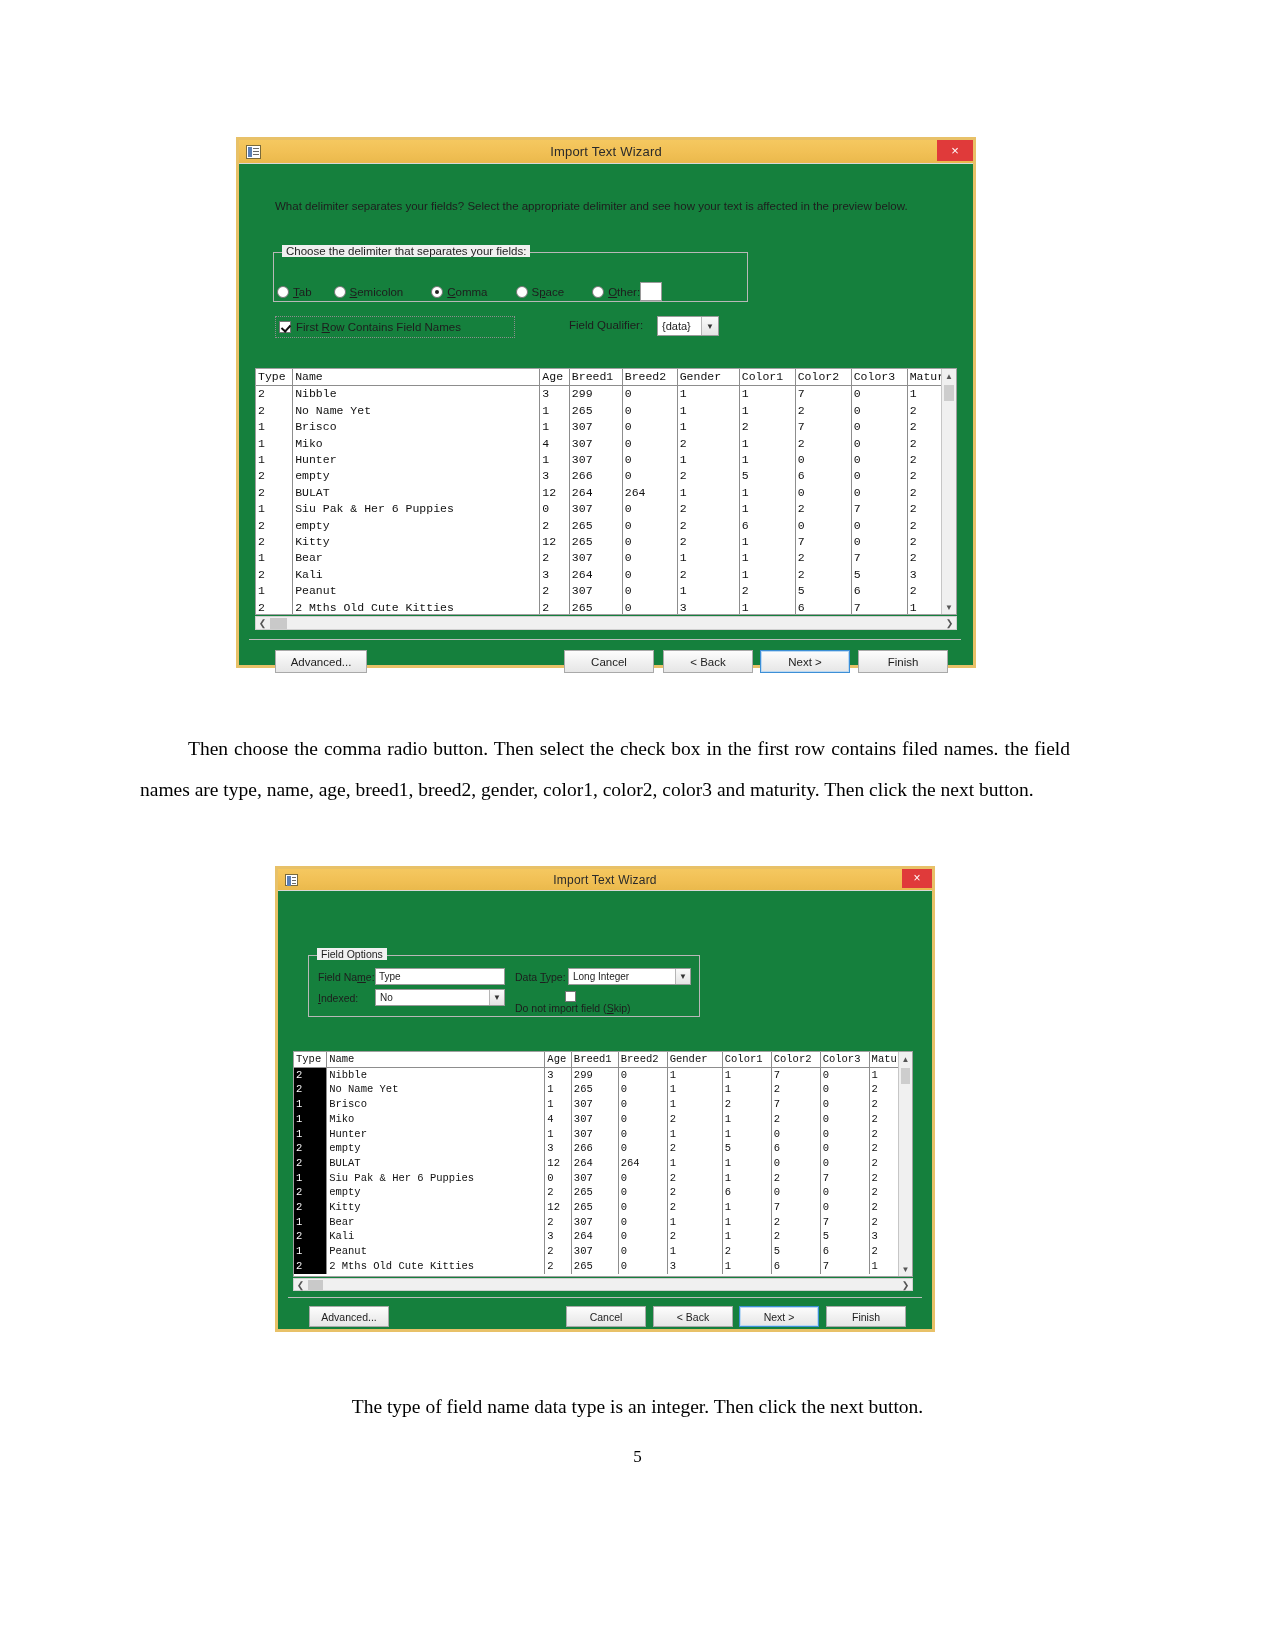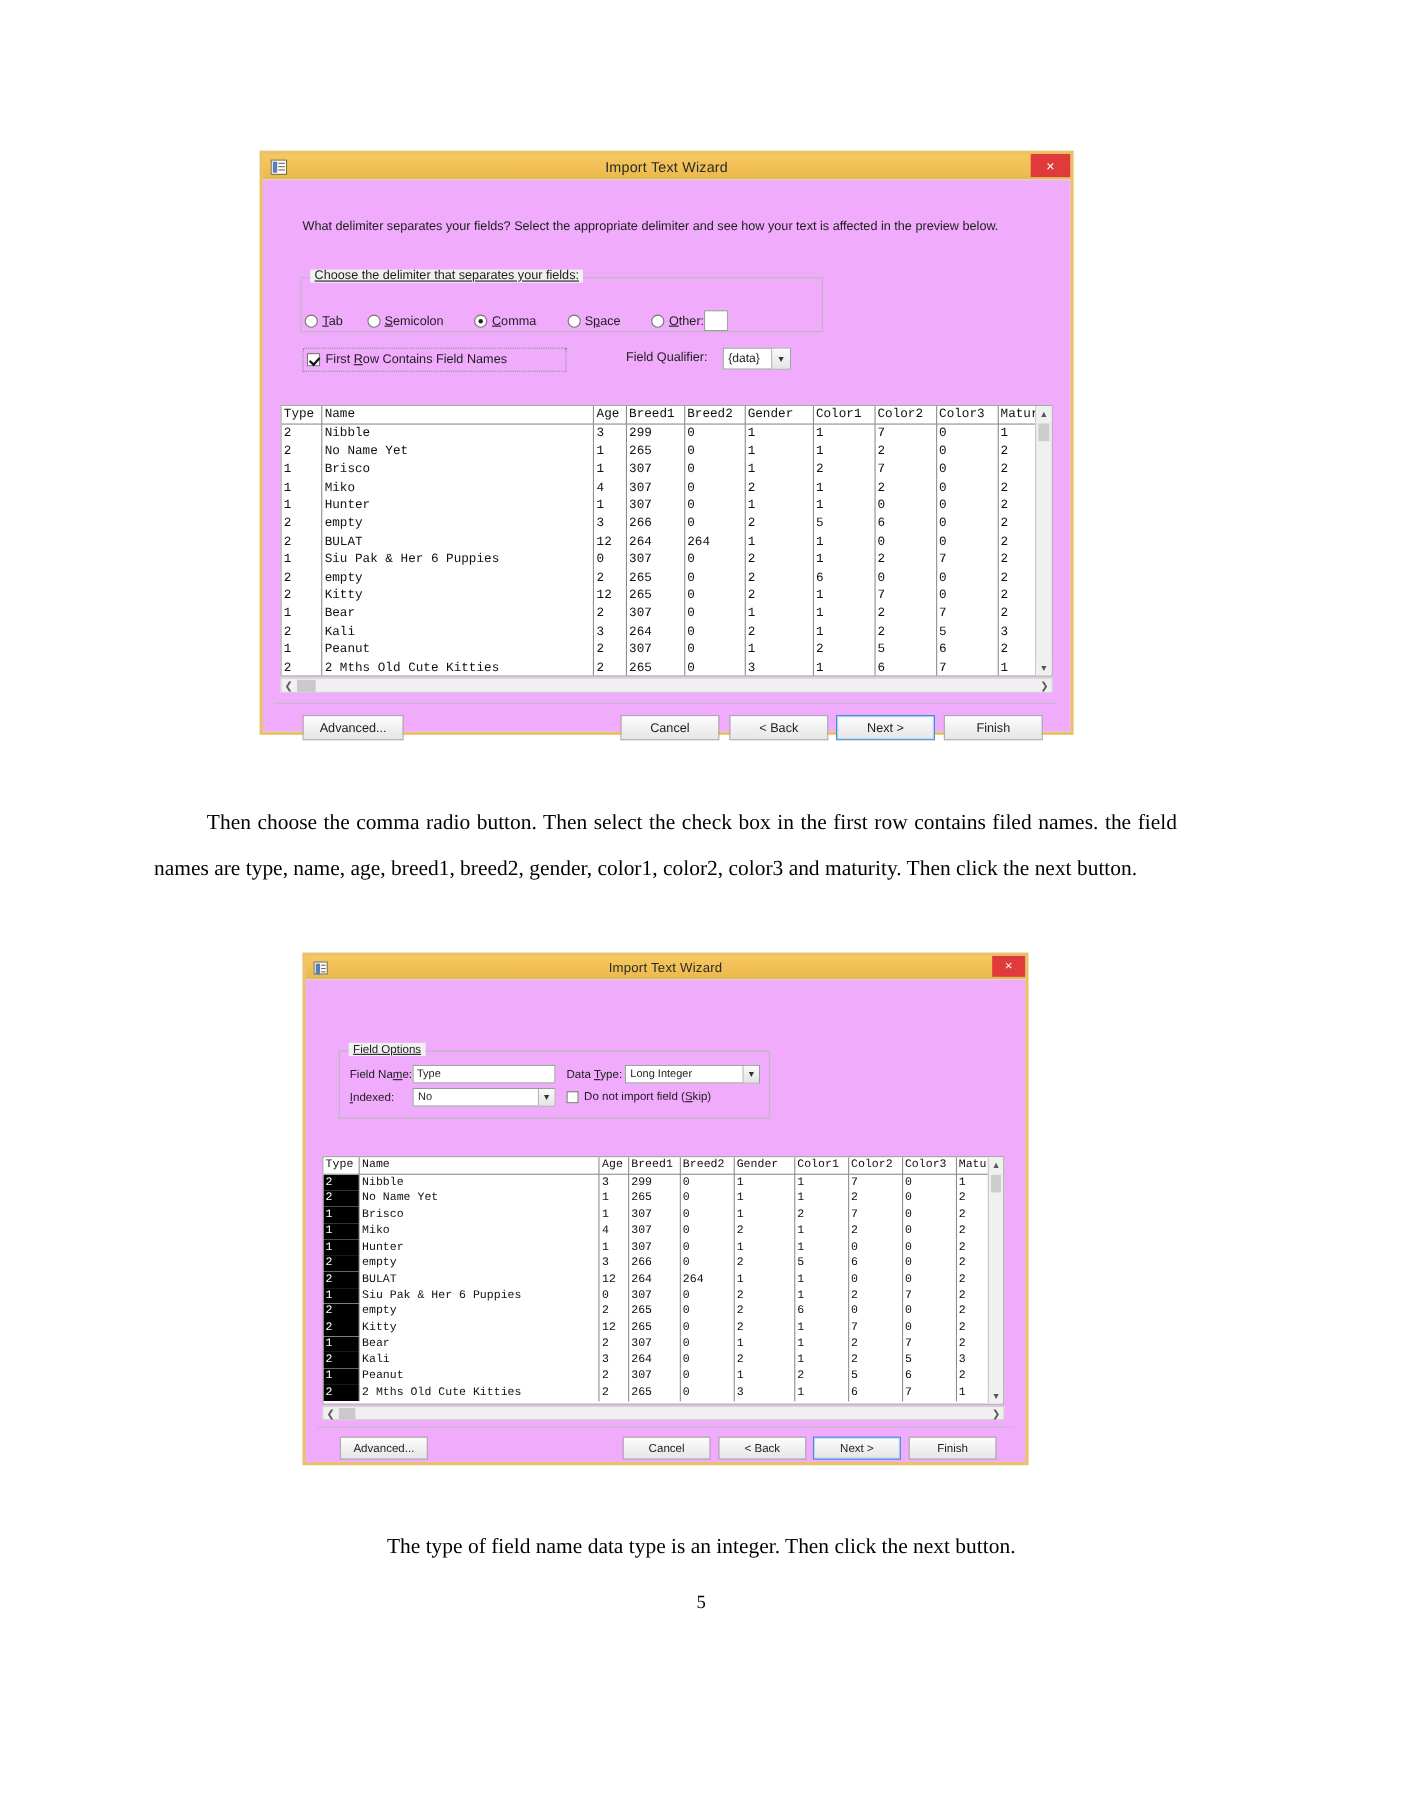--- a/index.html
+++ b/index.html
@@ -68,21 +68,21 @@
     background: #e03a3a;
     color: #ffffff;
     font-size: 13px;
     line-height: 21px;
     text-align: center;
     cursor: pointer;
   }
   .dlg-body {
     position: absolute;
     left: 0; right: 0; top: 23px; bottom: 0;
-    background: #f0abfc;
+    background: #15803d;
     border-top: 1px solid #d8d8d8;
   }
 
   .wiz-instr {
     position: absolute;
     font-size: 11.5px;
     color: #1d1d1d;
     line-height: 1.35;
   }
 
@@ -93,21 +93,20 @@
     box-sizing: border-box;
   }
   .groupbox > .gb-legend {
     position: absolute;
     top: -8px; left: 8px;
     background: #f0f0f0;
     padding: 0 4px;
     font-size: 11.5px;
     color: #1d1d1d;
     white-space: nowrap;
-    text-decoration: underline;
   }
 
   
   .radio-row { position: absolute; display: flex; align-items: center; }
   .radio {
     display: flex; align-items: center;
     margin-right: 22px;
     font-size: 11.5px; color: #1d1d1d;
     cursor: pointer;
     white-space: nowrap;
@@ -605,21 +604,21 @@
       <span class="cv">Long Integer</span>
       <span class="carrow" style="width:14px;">▼</span>
     </div>
 
     <span style="position:absolute; left:40px; top:101px; font-size:10.5px; color:#1d1d1d;"><span class="u">I</span>ndexed:</span>
     <div class="combo" style="left:97px; top:98px; width:130px; height:17px; font-size:10px;">
       <span class="cv">No</span>
       <span class="carrow" style="width:14px;">▼</span>
     </div>
 
-    <label style="position:absolute; left:237px; top:100px; display:flex; align-items:center; font-size:10.5px; color:#1d1d1d;">
+    <label style="position:absolute; left:237px; top:100px; display:flex; align-items:center; font-size:10.5px; color:#1d1d1d;flex-direction:column;">
       <span class="cbox" style="width:11px;height:11px;margin-right:5px;"></span>
       <span>Do not import field (<span class="u">S</span>kip)</span>
     </label>
 
     <div class="preview" style="left:15px; top:160px; width:620px; height:226px;">
       <table class="pgrid" style="font-size:10.5px; line-height:14.7px;">
         <colgroup>
           <col style="width:32px">
             <col style="width:214px">
             <col style="width:26px">

